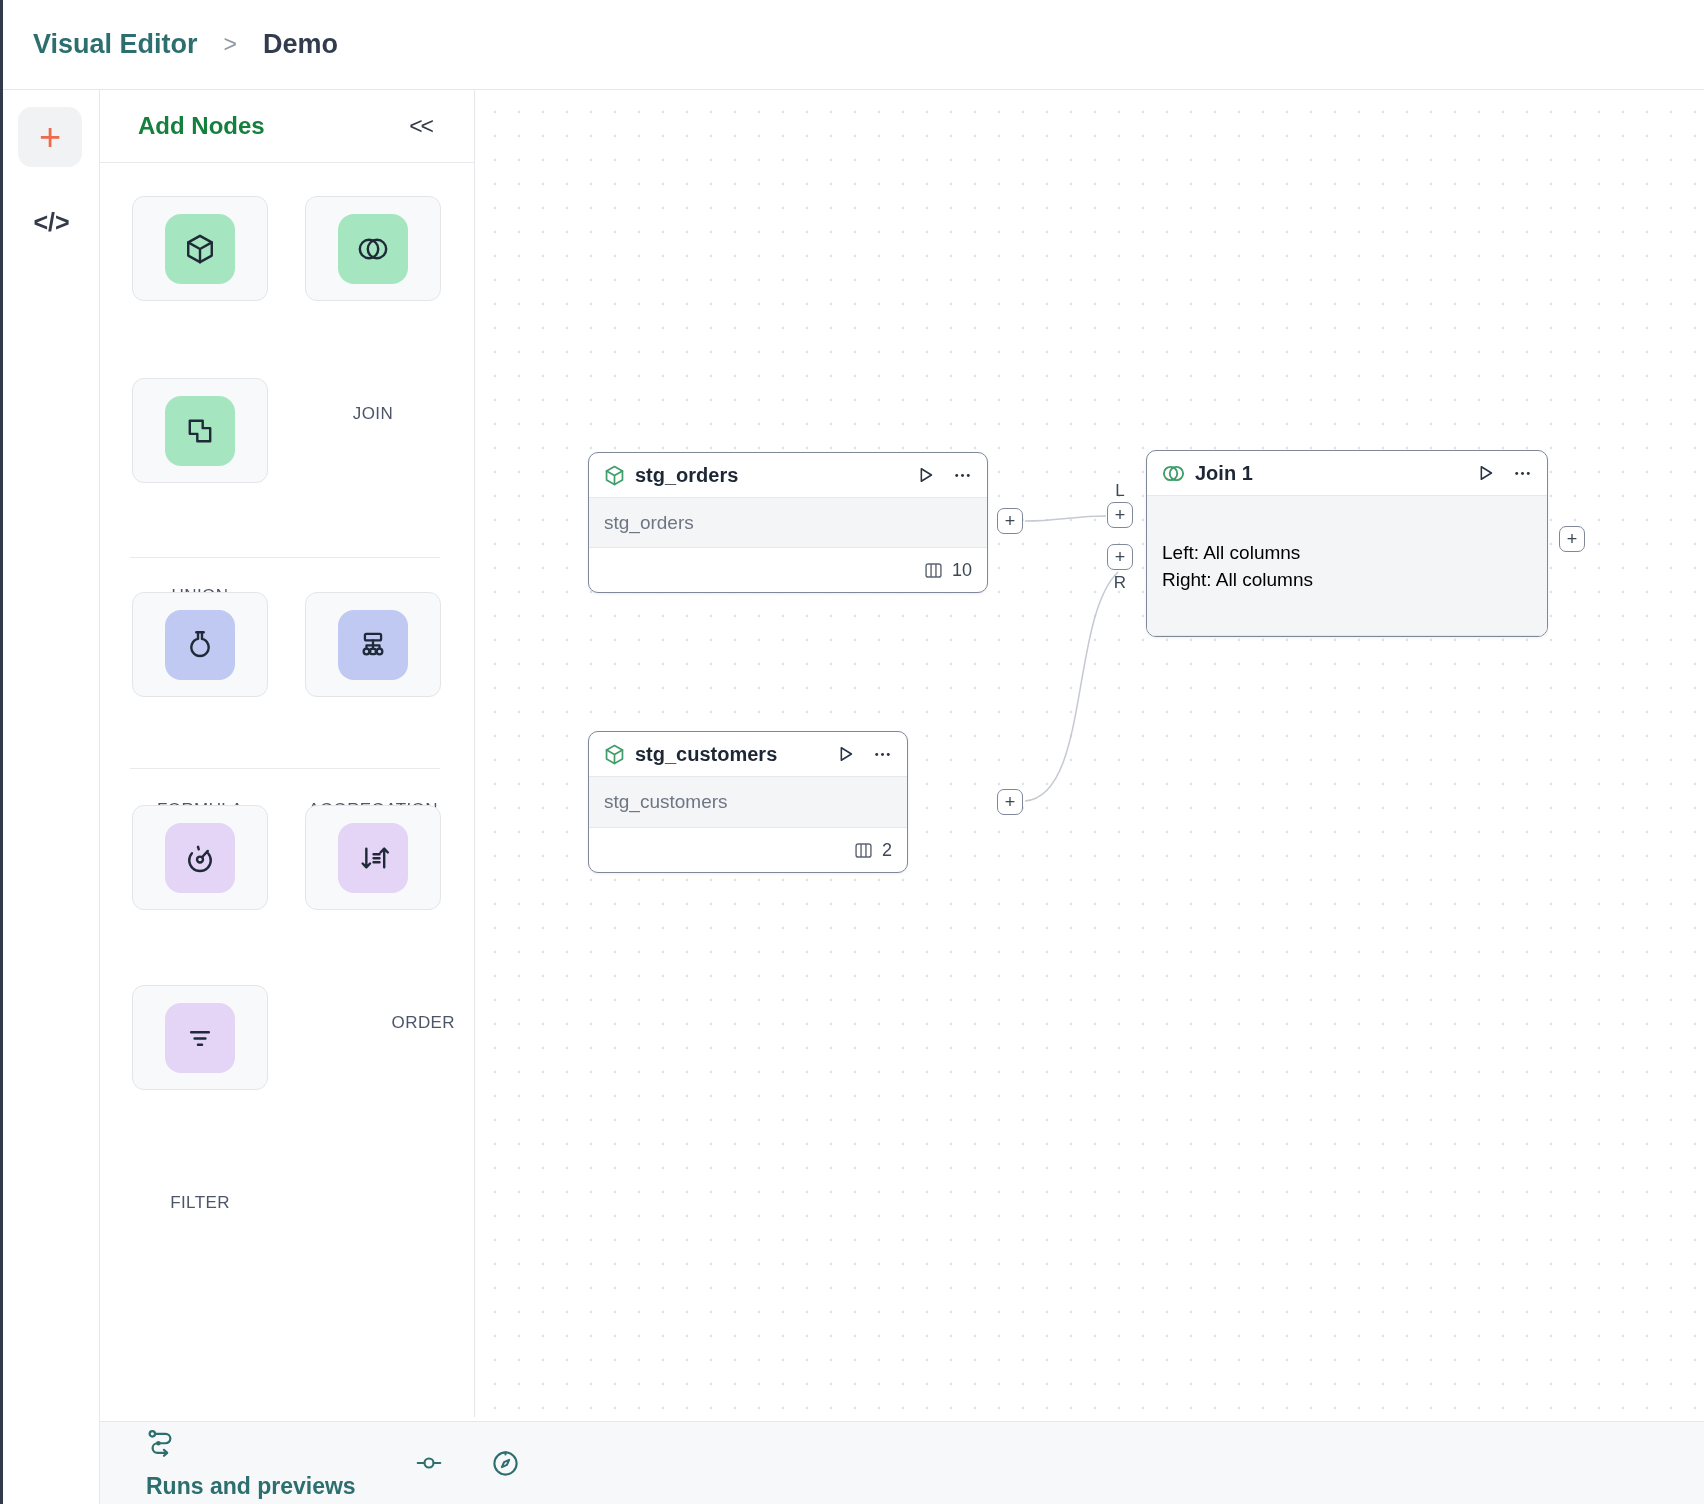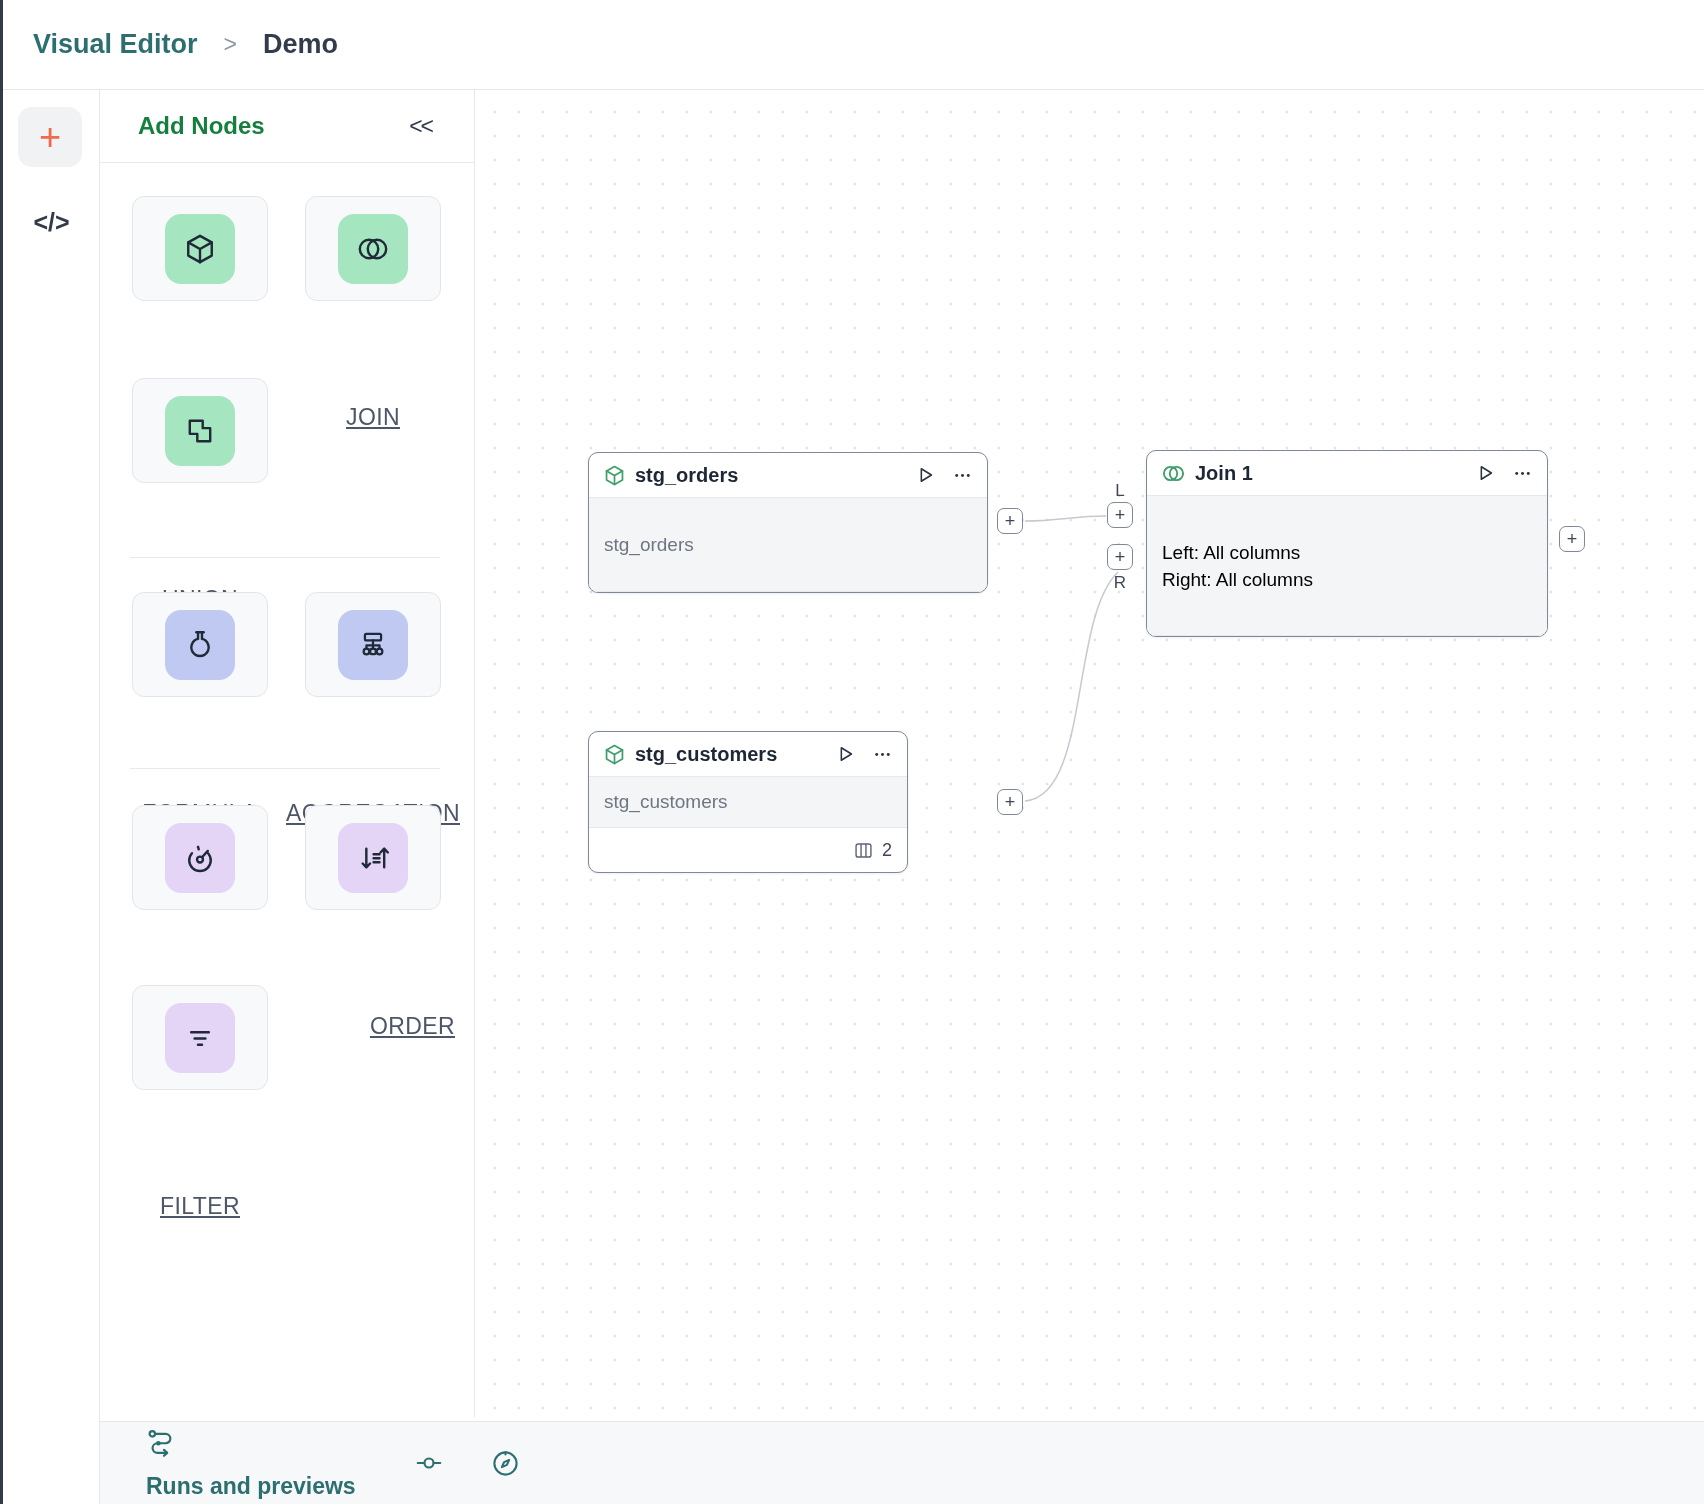--- a/index.html
+++ b/index.html
@@ -69,21 +69,21 @@
   .tile-icon {
     width: 70px; height: 70px; border-radius: 16px;
     display: flex; align-items: center; justify-content: center;
     color: #1f2937;
   }
   .tint-green  { background: #a5e6c1; }
   .tint-indigo { background: #bfc9f2; }
   .tint-purple { background: #e4d4f6; }
   .tile-label {
     position: absolute; width: 180px; text-align: center;
-    font-size: 23px; color: #4d5668; letter-spacing: 0.4px; text-decoration: underline;
+    font-size: 17px; color: #4d5668; letter-spacing: 0.4px;
   }
   .pal-divider {
     position: absolute; left: 30px; width: 310px; height: 1px; background: #e8eaed;
   }
 
   
   .canvas {
     position: absolute; left: 476px; top: 91px; width: 1228px; height: 1326px;
     background-color: #ffffff;
     background-image: radial-gradient(circle, #dfe2e7 1.5px, rgba(0,0,0,0) 1.6px);
@@ -293,20 +293,29 @@
         <svg width="21" height="21" viewBox="0 0 24 24" fill="currentColor">
             <circle cx="5.4" cy="12" r="1.7"></circle>
             <circle cx="12" cy="12" r="1.7"></circle>
             <circle cx="18.6" cy="12" r="1.7"></circle>
           </svg>
       </span>
     </span>
   </div>
   <div class="node-mid">
     <span class="node-sub">stg_orders</span>
+  </div>
+  <div class="node-footer" style="height:44px;">
+    <span>
+      <svg width="21" height="21" viewBox="0 0 24 24" fill="none" stroke="currentColor" stroke-width="1.6">
+          <rect x="3.5" y="4.5" width="17" height="15" rx="2.5"></rect>
+          <path d="M9.2 4.5 V19.5 M14.8 4.5 V19.5"></path>
+        </svg>
+    </span>
+    <span class="node-count">10</span>
   </div>
 </div>
 <div class="plus-handle" style="left:997px; top:508px;">
   <span>+</span>
 </div>
 
 <div class="node" style="left:588px; top:731px; width:320px; height:142px;">
   <div class="node-header" style="height:44px;">
     <span class="green-ic">
       <svg width="23" height="23" viewBox="0 0 24 24" fill="none" stroke="currentColor" stroke-width="1.8" stroke-linecap="round" stroke-linejoin="round">

